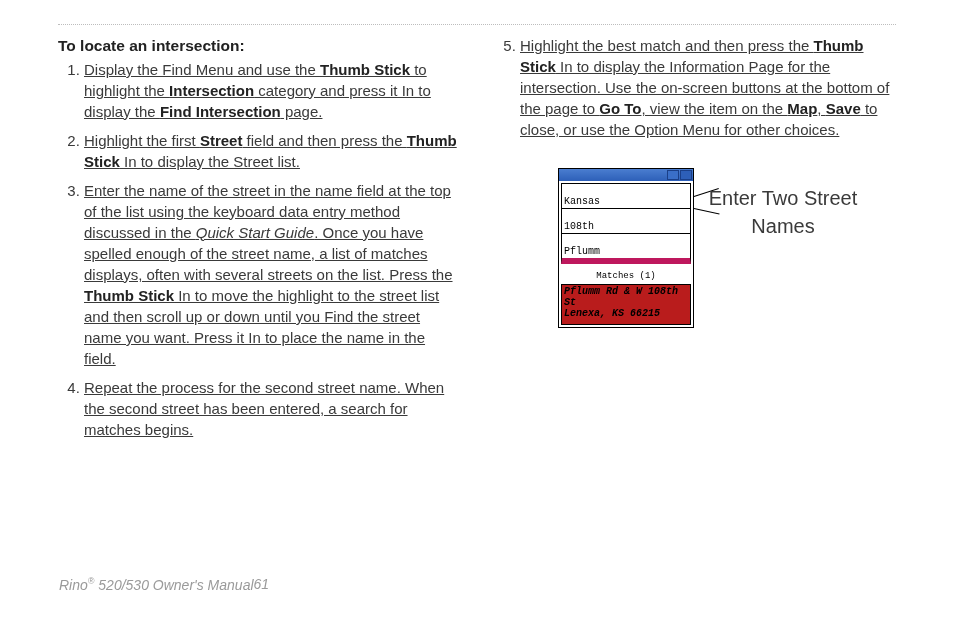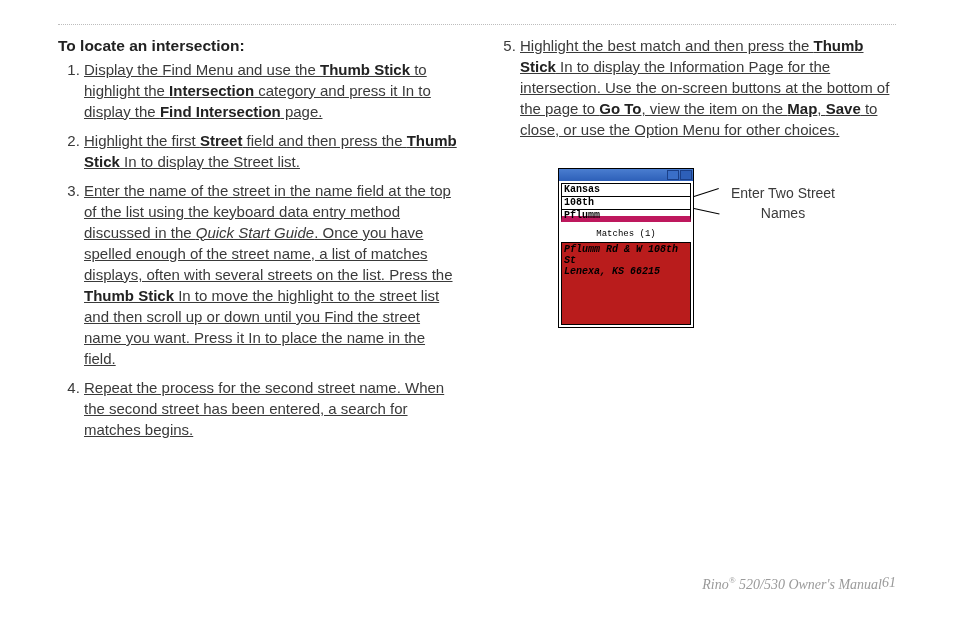--- a/index.html
+++ b/index.html
@@ -81,24 +81,24 @@
   .device-body {
     flex: 1;
     padding: 2px;
     display: flex;
     flex-direction: column;
     background: #fff;
   }
   .field-row {
     border: 1px solid #000;
     border-bottom: none;
-    padding: 0 2px;
+    padding: 12px 2px;
     height: 13px;
     line-height: 12px;
-    font-weight: bold;
+    font-weight: normal;
     background: #fff;
   }
   .field-row:last-of-type { border-bottom: 1px solid #000; }
   .matches-label {
     text-align: center;
     font-size: 9px;
     margin-top: 6px;
     color: #000;
   }
   .match-box {
@@ -108,45 +108,44 @@
     flex: 1;
     padding: 1px 2px;
     font-weight: bold;
     line-height: 11px;
     font-style: italic;
   }
   .callout {
     position: absolute;
     left: 214px;
     top: 16px;
-    font-size: 14px;
+    font-size: 20px;
     text-align: center;
     width: 150px;
     color: #3a3a3a;
   }
   .callout-line {
     position: absolute;
     border-top: 1px solid #000;
   }
   .caption {
     margin-left: 40px;
     margin-top: 6px;
     font-size: 14px;
     color: #3a3a3a;
   }
   .footer {
     position: absolute;
     bottom: 28px;
     left: 59px; right: 58px;
     display: flex;
-    justify-content: flex-end;
+    justify-content: flex-start;
     font-style: italic;
     color: #9a9a9a;
     font-size: 14px;
-    font-family: Liberation Serif, serif;
   }
   .footer sup { font-size: 9px; font-style: italic; }
 </style>
 </head>
 <body>
 
 <div class="page">
   <hr class="hr">
 
   <div class="columns">

